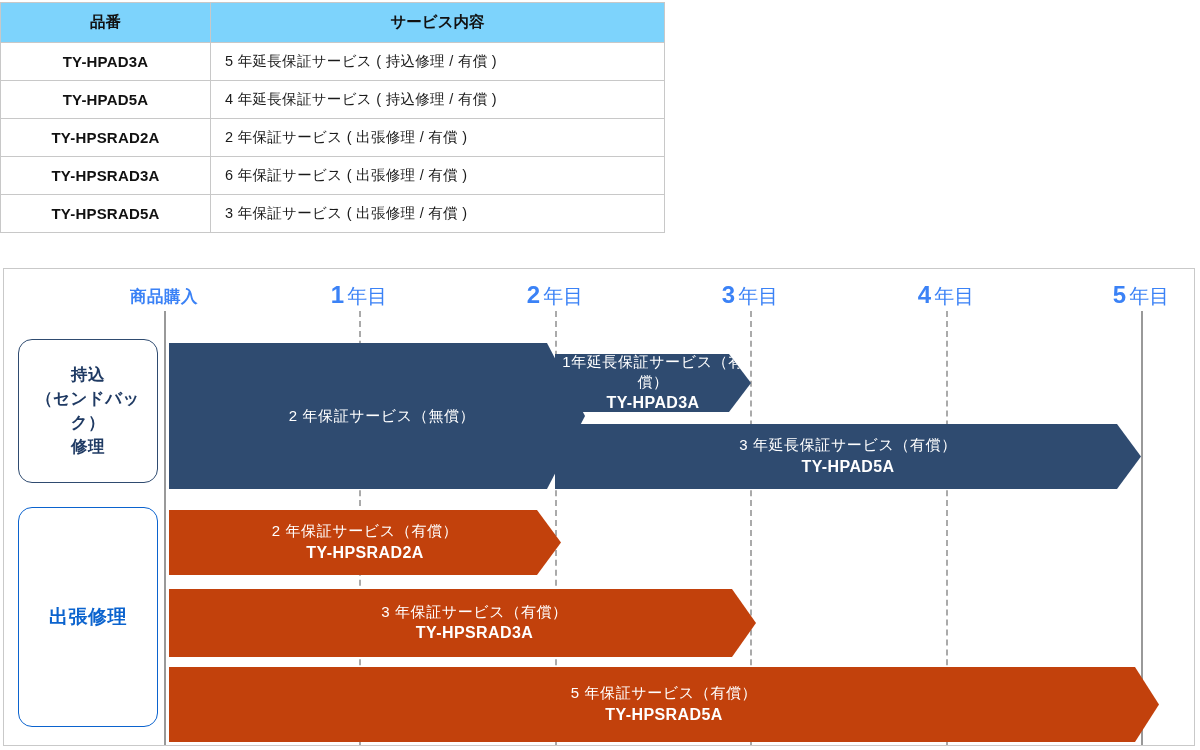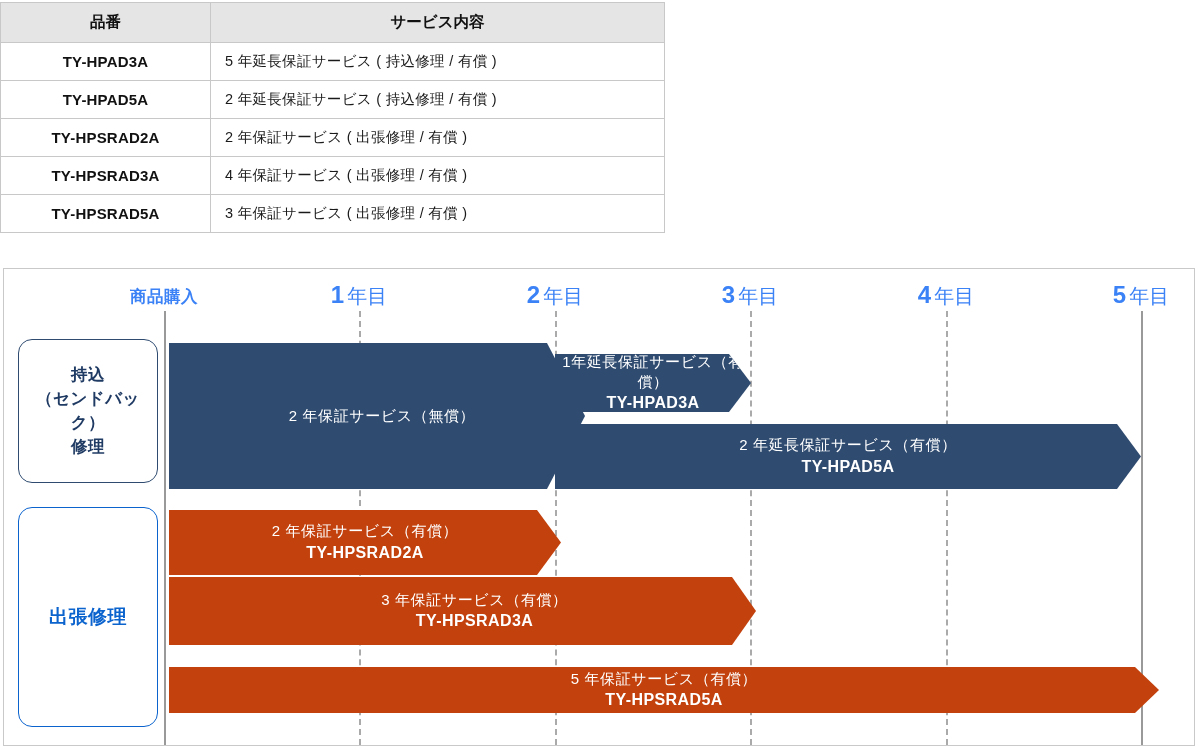--- a/index.html
+++ b/index.html
@@ -28,21 +28,21 @@
   .product-table th,
   .product-table td {
     border: 1px solid #c8c8c8;
     height: 38px;
     box-sizing: border-box;
     font-size: 15px;
     font-weight: normal;
     vertical-align: middle;
   }
   .product-table thead th {
-    background: #e5e5e5;
+    background: #7dd3fc;
     text-align: center;
     font-weight: bold;
     font-size: 15.5px;
     height: 40px;
     color: #111;
   }
   .col-model { width: 210px; }
   .col-desc  { width: 454px; }
   .product-table td.cell-model {
     text-align: center;
@@ -182,29 +182,29 @@
       <th>サービス内容</th>
     </tr>
   </thead>
   <tbody>
     <tr>
       <td class="cell-model">TY-HPAD3A</td>
       <td class="cell-desc">5 年延長保証サービス ( 持込修理 / 有償 )</td>
     </tr>
     <tr>
       <td class="cell-model">TY-HPAD5A</td>
-      <td class="cell-desc">2 年延長保証サービス ( 持込修理 / 有償 )</td>
+      <td class="cell-desc">4 年延長保証サービス ( 持込修理 / 有償 )</td>
     </tr>
     <tr>
       <td class="cell-model">TY-HPSRAD2A</td>
       <td class="cell-desc">2 年保証サービス ( 出張修理 / 有償 )</td>
     </tr>
     <tr>
       <td class="cell-model">TY-HPSRAD3A</td>
-      <td class="cell-desc">4 年保証サービス ( 出張修理 / 有償 )</td>
+      <td class="cell-desc">6 年保証サービス ( 出張修理 / 有償 )</td>
     </tr>
     <tr>
       <td class="cell-model">TY-HPSRAD5A</td>
       <td class="cell-desc">3 年保証サービス ( 出張修理 / 有償 )</td>
     </tr>
   </tbody>
 </table>
 
 <div class="chart">
 
@@ -247,32 +247,32 @@
   <div class="bar navy arrow" style="left:165px; top:74px; width:416px; height:146px;padding-left:10px; --head:38px;">
     <span class="t1">2 年保証サービス（無償）</span>
   </div>
 
   <div class="bar navy arrow" style="left:551px; top:85px; width:196px; height:58px; --head:22px;">
     <span class="t1">1年延長保証サービス（有償）</span>
     <span class="t2">TY-HPAD3A</span>
   </div>
 
   <div class="bar navy arrow" style="left:551px; top:155px; width:586px; height:65px; --head:24px;">
-    <span class="t1">2 年延長保証サービス（有償）</span>
+    <span class="t1">3 年延長保証サービス（有償）</span>
     <span class="t2">TY-HPAD5A</span>
   </div>
 
   <div class="bar blue arrow" style="left:165px; top:241px; width:392px; height:65px; --head:24px;">
     <span class="t1">2 年保証サービス（有償）</span>
     <span class="t2">TY-HPSRAD2A</span>
   </div>
 
-  <div class="bar blue arrow" style="left:165px; top:308px; width:587px; height:68px;padding-left:24px; --head:24px;">
+  <div class="bar blue arrow" style="left:165px; top:320px; width:587px; height:68px;padding-left:24px; --head:24px;">
     <span class="t1">3 年保証サービス（有償）</span>
     <span class="t2">TY-HPSRAD3A</span>
   </div>
 
-  <div class="bar blue arrow" style="left:165px; top:398px; width:990px; height:46px; --head:24px;">
+  <div class="bar blue arrow" style="left:165px; top:398px; width:990px; height:75px; --head:24px;">
     <span class="t1">5 年保証サービス（有償）</span>
     <span class="t2">TY-HPSRAD5A</span>
   </div>
 
 </div>
 
 </body></html>

